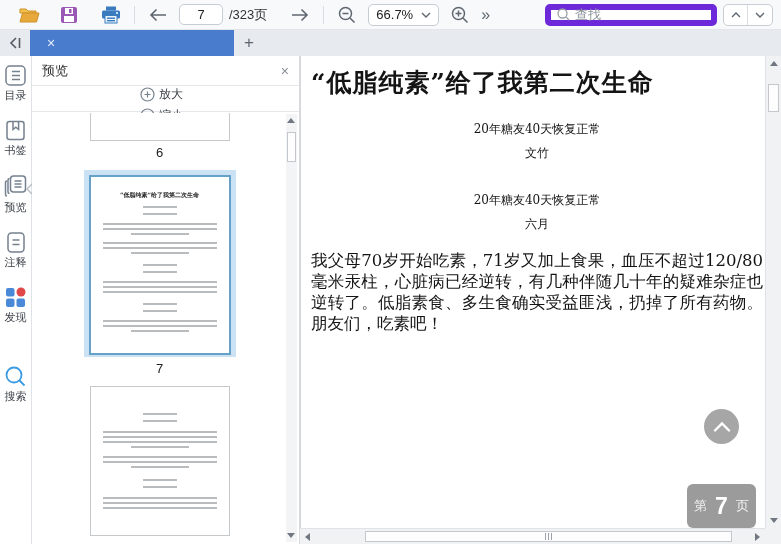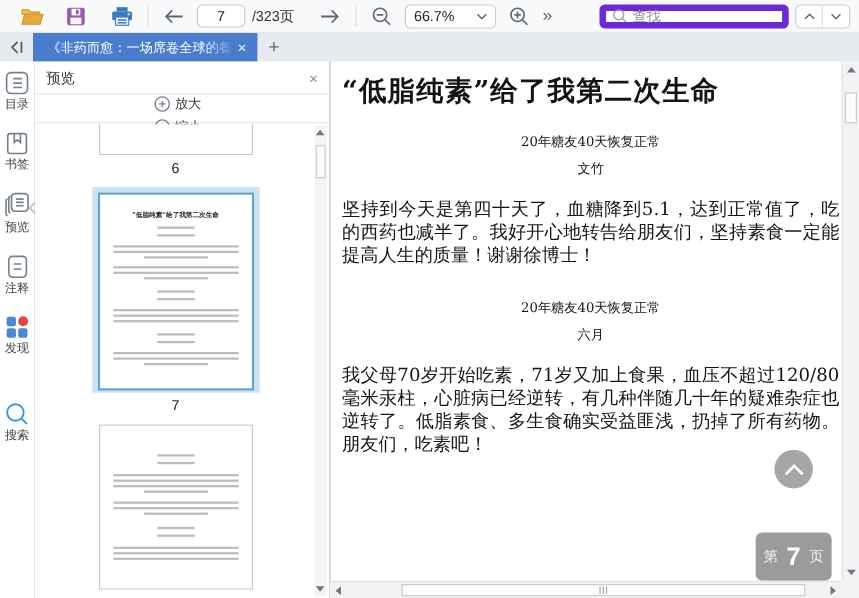--- a/index.html
+++ b/index.html
@@ -8,21 +8,21 @@
 
   
   .toolbar { position:absolute; left:0; top:0; width:781px; height:30px; background:#f8f9fb;
              border-bottom:1px solid #e2e5e9; display:flex; align-items:center; padding:0 8px 0 16px; }
   .tbtn { display:flex; align-items:center; justify-content:center; width:26px; height:24px; cursor:pointer; }
   .tsep { width:1px; height:18px; background:#d9dde2; margin:0 10px; }
   .page-input { width:44px; height:21px; border:1px solid #c6ccd3; border-radius:5px; background:#fff;
                 text-align:center; font-size:13px; color:#222; margin:0 6px 0 8px; outline:none; }
   .page-total { font-size:13px; color:#333; margin-right:4px; white-space:nowrap; }
   .zoom-select { height:22px; border:1px solid #c6ccd3; border-radius:5px; background:#fff; display:flex;
-                 align-items:center; padding:0 7px; gap:20px; margin:0 8px; cursor:pointer;justify-content:center; }
+                 align-items:center; padding:0 7px; gap:8px; margin:0 8px; cursor:pointer;justify-content:center; }
   .zoom-select span { font-size:13px; color:#222; }
   .more-glyph { font-size:16px; color:#5f6770; margin:0 8px; cursor:pointer; }
   .search-wrap { margin-left:auto; display:flex; align-items:center; gap:6px; }
   .search-box { width:172px; height:22px; border:6px solid #6d28d9; border-radius:5px; background:#fff;
                 display:flex; align-items:center; padding:0 6px; gap:5px; }
   .search-box input { border:none; outline:none; flex:1; font-size:13px; color:#333; background:transparent; min-width:0; }
   .search-box input::placeholder { color:#8c939b; }
   .find-btns { height:22px; border:1px solid #c9ced4; border-radius:5px; background:#fff; display:flex; }
   .find-btns .fb { width:24px; display:flex; align-items:center; justify-content:center; cursor:pointer; }
   .find-btns .fb:first-child { border-right:1px solid #d9dde2; }
@@ -222,21 +222,20 @@
 
 <div class="tabbar">
   <div class="tab-scroll">
     <span>
       <svg width="14" height="14" viewBox="0 0 14 14" fill="none" stroke="#555b62" stroke-width="1.6">
           <path d="M8 2 L3 7 l5 5 M11.5 2 v10"></path>
         </svg>
     </span>
   </div>
   <div class="tab">
-    <span class="tab-title">《非药而愈：一场席卷全球的餐</span>
     <span class="tab-close">×</span>
   </div>
   <div class="tab-new">+</div>
 </div>
 
 <div class="rail">
   <div class="rail-item">
     <span>
       <svg width="23" height="23" viewBox="0 0 23 23" fill="none" stroke="#76818e" stroke-width="1.5">
           <rect x="2" y="2" width="19" height="19" rx="4"></rect>
@@ -380,21 +379,20 @@
     <div class="arrow-up pv-up"></div>
     <div class="pv-thumbbar"></div>
     <div class="arrow-dn pv-dn"></div>
   </div>
 </div>
 
 <div class="doc">
   <h1>“低脂纯素”给了我第二次生命</h1>
   <div class="ctr">20年糖友40天恢复正常</div>
   <div class="ctr tight">文竹</div>
-  <p>坚持到今天是第四十天了，血糖降到5.1，达到正常值了，吃的西药也减半了。我好开心地转告给朋友们，坚持素食一定能提高人生的质量！谢谢徐博士！</p>
   <div class="ctr sec">20年糖友40天恢复正常</div>
   <div class="ctr tight">六月</div>
   <p>我父母70岁开始吃素，71岁又加上食果，血压不超过120/80毫米汞柱，心脏病已经逆转，有几种伴随几十年的疑难杂症也逆转了。低脂素食、多生食确实受益匪浅，扔掉了所有药物。朋友们，吃素吧！</p>
 
 </div>
 
 <div class="fab-top">
   <span>
     <svg width="18" height="11" viewBox="0 0 18 11" fill="none" stroke="#fff" stroke-width="2.4" stroke-linecap="round">
         <path d="M2 9.5 L9 2.5 l7 7"></path>

